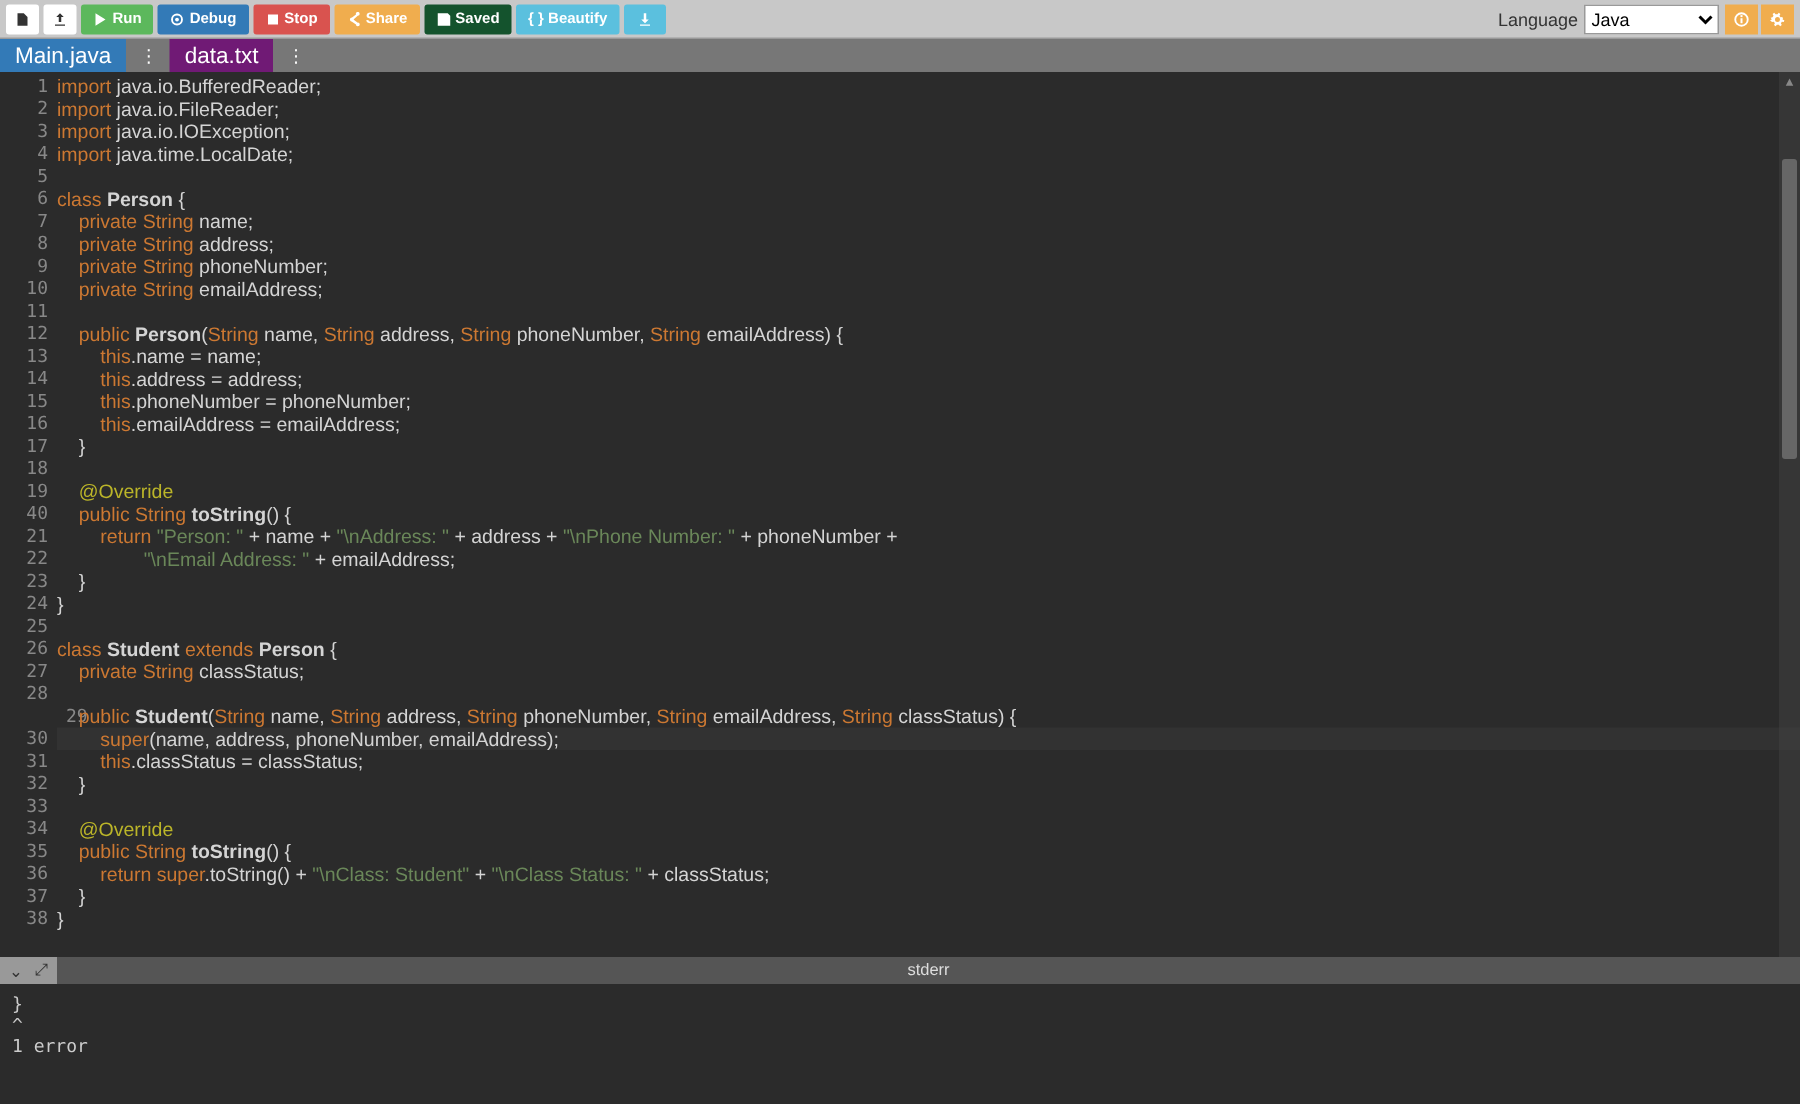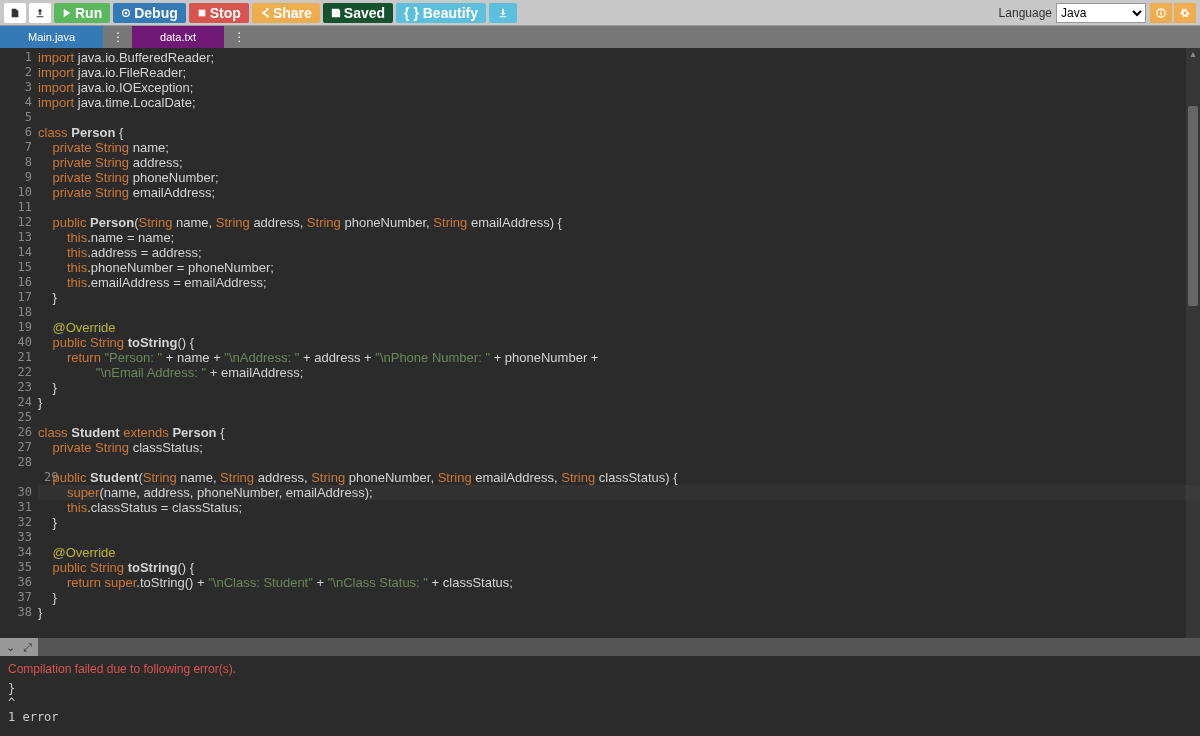--- a/index.html
+++ b/index.html
@@ -1,33 +1,33 @@
 <!DOCTYPE html>
 <html><head>
 <meta charset="utf-8">
 <style>
 * { margin:0; padding:0; box-sizing:border-box; }
 body { font-family:Arial,sans-serif; font-size:12px; background:#c8c8c8; overflow:hidden; width:1200px; height:736px; }
 .toolbar { background:#c8c8c8; height:26px; display:flex; align-items:center; padding:0 4px; border-bottom:1px solid #999; }
-.tb-btn { display:flex; align-items:center; height:20px; padding:0 8px; margin-right:3px; color:#fff; font-size:14px; font-weight:bold; cursor:pointer; border-radius:2px; }
+.tb-btn { display:flex; align-items:center; height:20px; padding:0 8px; margin-right:3px; color:#fff; font-size:10px; font-weight:bold; cursor:pointer; border-radius:2px; }
 .tb-icon { background:#fff; color:#333; width:22px; justify-content:center; padding:0; }
 .run { background:#5cb85c; }
 .debug { background:#337ab7; }
 .stop { background:#d9534f; }
 .share { background:#f0ad4e; }
 .saved { background:#14532d; }
 .beautify { background:#5bc0de; }
 .download { background:#5bc0de; width:28px; justify-content:center; padding:0; }
 .spacer { flex:1; }
 .lang-label { font-size:12px; color:#333; margin-right:4px; }
 .lang-sel { height:20px; font-size:12px; border:1px solid #999; background:#fff; width:90px; }
 .info-btn { background:#f0ad4e; width:22px; height:20px; display:flex; align-items:center; justify-content:center; color:#fff; margin-left:4px; cursor:pointer; }
 .gear-btn { background:#f0ad4e; width:22px; height:20px; display:flex; align-items:center; justify-content:center; color:#fff; margin-left:2px; cursor:pointer; }
 .tabbar { background:#777; height:22px; display:flex; align-items:center; }
-.tab { background:#337ab7; color:#fff; padding:0 28px; height:22px; display:flex; align-items:center; font-size:11px; margin-right:1px; }
+.tab { background:#337ab7; color:#fff; padding:0 10px; height:22px; display:flex; align-items:center; font-size:15px; margin-right:1px; }
 .tab.inactive { background:#701a75; }
 .tab-menu { color:#fff; padding:0 8px; cursor:pointer; }
 .editor-wrap { position:relative; height:590px; background:#2b2b2b; display:flex; }
 .gutter { background:#2b2b2b; color:#888; width:38px; text-align:right; padding:2px 6px 0 0; font-family:Consolas,monospace; font-size:12px; line-height:15px; user-select:none; }
 .gutter div { height:15px; }
 .code { flex:1; font-family:Liberation Sans, sans-serif; font-size:13px; line-height:15px; color:#d4d4d4; padding-top:2px; white-space:pre; overflow:hidden; position:relative; }
 .code .line { height:15px; }
 .code .line.cursor-line { background:#323232; }
 .kw { color:#cc7832; }
 .str-t { color:#cc7832; }  
@@ -178,20 +178,20 @@
     <div class="scroll-arrow" style="top:0">▴</div>
     <div class="scroll-thumb"></div>
   </div>
 </div>
 
 <div class="panel-head">
   <div class="ph-left">
     <span class="ph-icon">⌄</span>
     <span class="ph-icon">⤢</span>
   </div>
+  <div class="ph-tab"><span>stderr</span></div>
 </div>
 
 <div class="output">
-  <div class="err-head">Compilation failed due to following error(s).</div>
   <div class="err-line">}</div>
   <div class="err-line">^</div>
   <div class="err-line">1 error</div>
 </div>
 
 </body></html>

